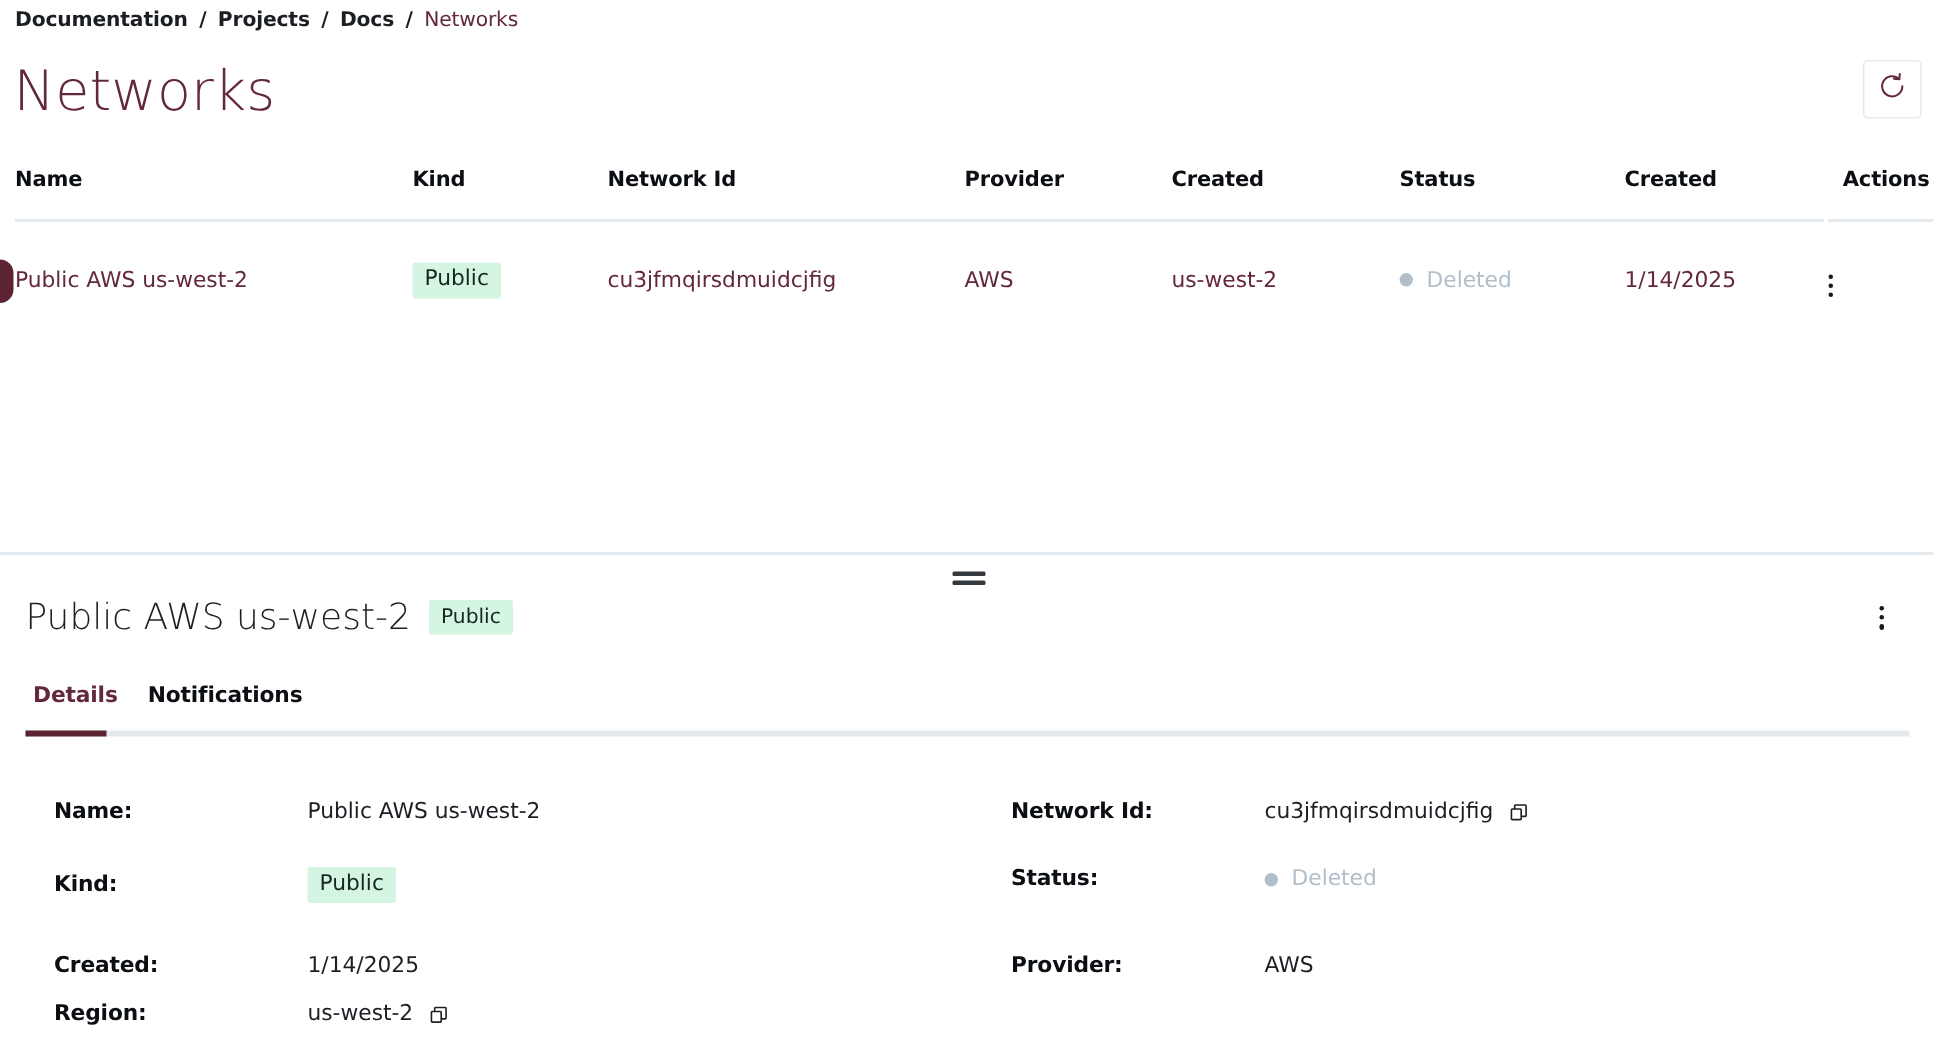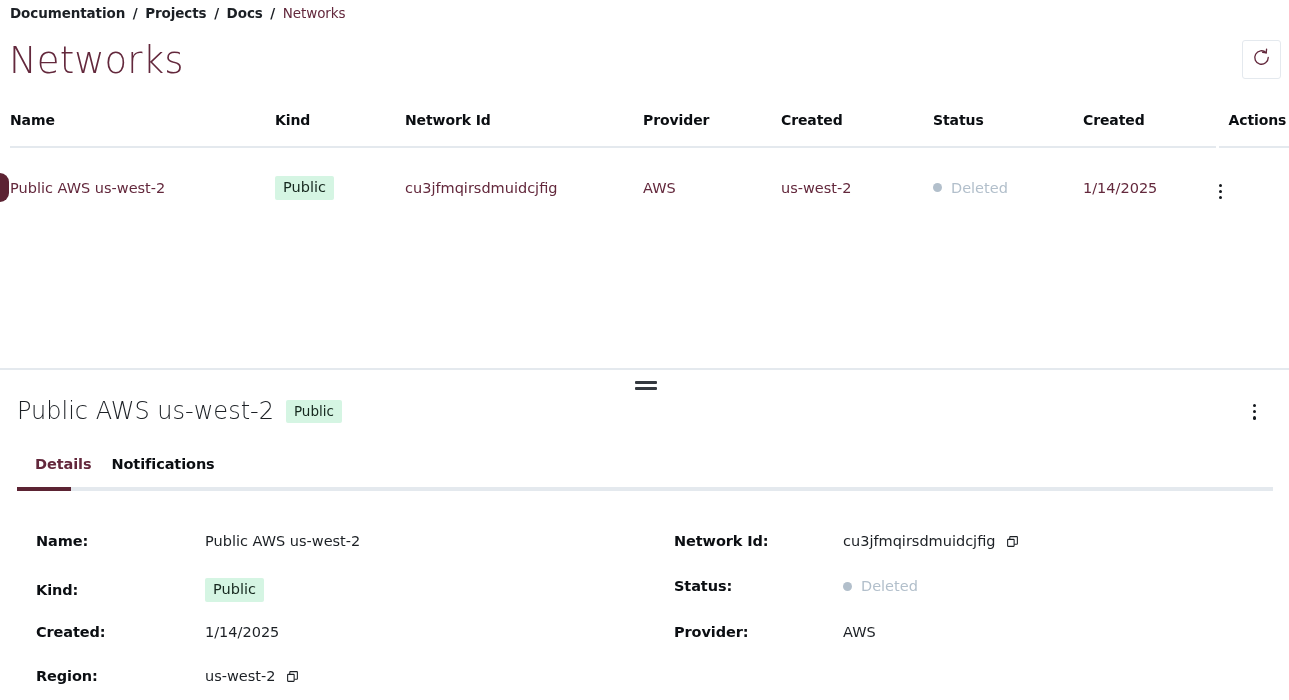--- a/index.html
+++ b/index.html
@@ -201,21 +201,21 @@
     border-radius:2px;
     line-height:16px;
   }
   .detail-kebab{
     position:absolute;
     right:31px; top:402px;
   }
 
   .tabs{
     position:absolute;
-    left:35px; top:456px;
+    left:22px; top:456px;
     display:flex;
     gap:20px;
   }
   .tab{
     font-size:14.5px;
     font-weight:bold;
     color:#0b0e12;
     padding-bottom:10px;
     cursor:pointer;
     letter-spacing:-0.1px;
@@ -257,21 +257,21 @@
     display:inline-flex;
     align-items:center;
     gap:11px;
   }
   .col-l{left:18px;}
   .col-r{left:656px;}
   .col-l .flabel{width:169px;}
   .col-r .flabel{width:169px;}
   .r1{top:13px;}
   .r2{top:58px;}
-  .r3{top:104px;}
+  .r3{top:116px;}
   .r4{top:148px;}
 
   .copy-icon{cursor:pointer;display:inline-block;line-height:0;}
 </style>
 </head>
 <body>
 
 <div class="breadcrumb">
   <span class="crumb">Documentation</span>
   <span class="sep">/</span>

